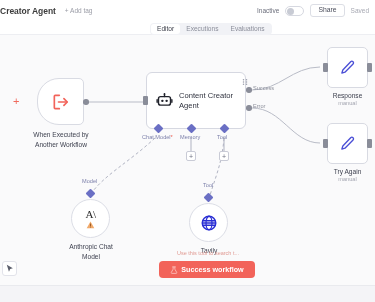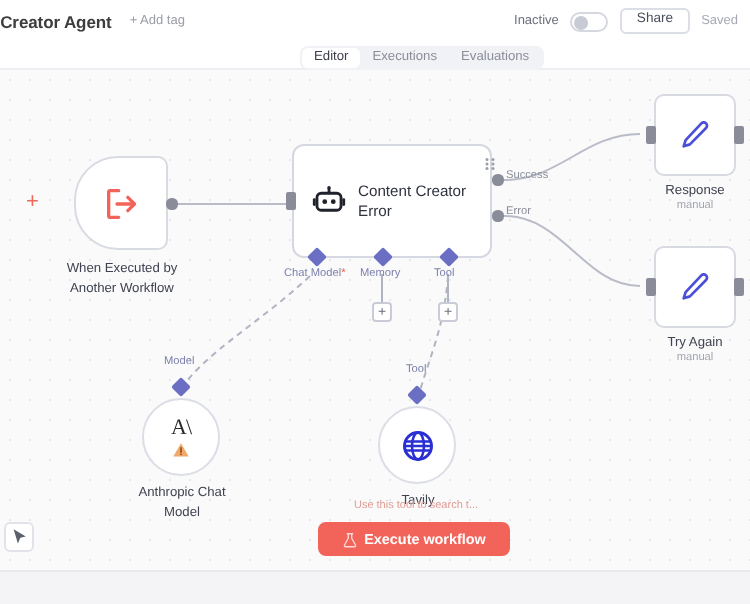--- a/index.html
+++ b/index.html
@@ -275,21 +275,21 @@
     <div class="agent-node">
       <svg class="agent-ic" viewBox="0 0 24 24" fill="none">
         <rect x="3.5" y="6.5" width="17" height="12" rx="3" stroke="#20222b" stroke-width="2"></rect>
         <circle cx="9" cy="12.5" r="1.7" fill="#20222b"></circle>
         <circle cx="15" cy="12.5" r="1.7" fill="#20222b"></circle>
         <path d="M12 3.2 V6.3" stroke="#20222b" stroke-width="2" stroke-linecap="round"></path>
         <circle cx="12" cy="2.6" r="1.2" fill="#20222b"></circle>
         <path d="M1.6 11 V14.5" stroke="#20222b" stroke-width="2" stroke-linecap="round"></path>
         <path d="M22.4 11 V14.5" stroke="#20222b" stroke-width="2" stroke-linecap="round"></path>
       </svg>
-      <div class="agent-title">Content Creator Error</div>
+      <div class="agent-title">Content Creator Agent</div>
       <svg class="agent-handle" viewBox="0 0 8 10">
         <circle cx="2" cy="2" r="1" fill="#9a9daa"></circle>
           <circle cx="6" cy="2" r="1" fill="#9a9daa"></circle>
         <circle cx="2" cy="5" r="1" fill="#9a9daa"></circle>
           <circle cx="6" cy="5" r="1" fill="#9a9daa"></circle>
         <circle cx="2" cy="8" r="1" fill="#9a9daa"></circle>
           <circle cx="6" cy="8" r="1" fill="#9a9daa"></circle>
       </svg>
     </div>
 
@@ -358,21 +358,21 @@
       </svg>
     </div>
     <div class="node-caption" style="left:168px; top:211px; width:82px;">Tavily</div>
     <div class="tool-tip">Use this tool to search t...</div>
 
     <div class="exec-btn">
       <svg class="flask" viewBox="0 0 14 14" fill="none">
         <path d="M5.5 1.5 V5.5 L2.2 11.4 a1 1 0 0 0 0.9 1.5 h7.8 a1 1 0 0 0 0.9 -1.5 L8.5 5.5 V1.5" stroke="#ffd9d4" stroke-width="1.2" stroke-linejoin="round"></path>
         <path d="M4.6 1.5 H9.4" stroke="#ffd9d4" stroke-width="1.2" stroke-linecap="round"></path>
       </svg>
-      <span>Execute workflow</span>
+      <span>Success workflow</span>
     </div>
 
     <div class="bottom-strip"></div>
     <div class="ctl-btn">
       <svg width="8" height="9" viewBox="0 0 10 11">
         <path d="M1 0.7 L8.6 5.2 L5.2 6 L3.7 9.6 Z" fill="#5b5e6b"></path>
       </svg>
     </div>
 
   </div>

